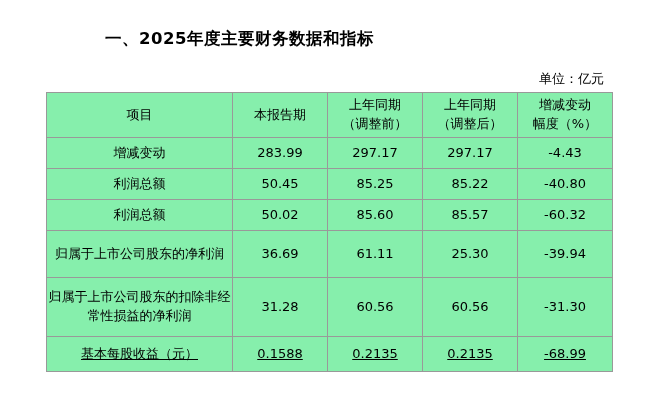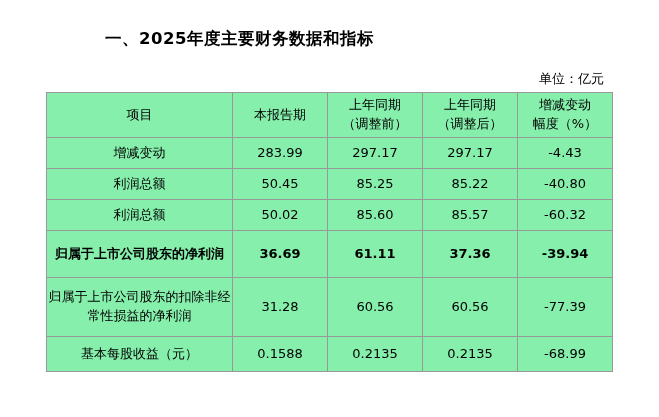--- a/index.html
+++ b/index.html
@@ -66,27 +66,27 @@
   .col-item { width: 186px; }
   .col-num { width: 95px; }
   .lbl {
     padding: 4px 6px;
   }
   .num {
     font-size: 13px;
   }
   tr.tall td {
     height: 46px;
-    font-weight: bold;
   }
   tr.taller td {
     height: 58px;
   }
   tr.lastrow td {
     height: 34px;
+    text-decoration: underline;
   }
 </style>
 </head>
 <body>
 
 <div class="page">
 
   <div class="doc-title">一、2025年度主要财务数据和指标</div>
 
   <div class="unit-note">单位：亿元</div>
@@ -140,29 +140,29 @@
         <td class="lbl">利润总额</td>
         <td class="num">50.02</td>
         <td class="num">85.60</td>
         <td class="num">85.57</td>
         <td class="num">-60.32</td>
       </tr>
       <tr class="tall">
         <td class="lbl">归属于上市公司股东的净利润</td>
         <td class="num">36.69</td>
         <td class="num">61.11</td>
-        <td class="num">37.36</td>
+        <td class="num">25.30</td>
         <td class="num">-39.94</td>
       </tr>
       <tr class="taller">
         <td class="lbl">归属于上市公司股东的扣除非经常性损益的净利润</td>
         <td class="num">31.28</td>
         <td class="num">60.56</td>
         <td class="num">60.56</td>
-        <td class="num">-77.39</td>
+        <td class="num">-31.30</td>
       </tr>
       <tr class="lastrow">
         <td class="lbl">基本每股收益（元）</td>
         <td class="num">0.1588</td>
         <td class="num">0.2135</td>
         <td class="num">0.2135</td>
         <td class="num">-68.99</td>
       </tr>
     </tbody>
   </table>

